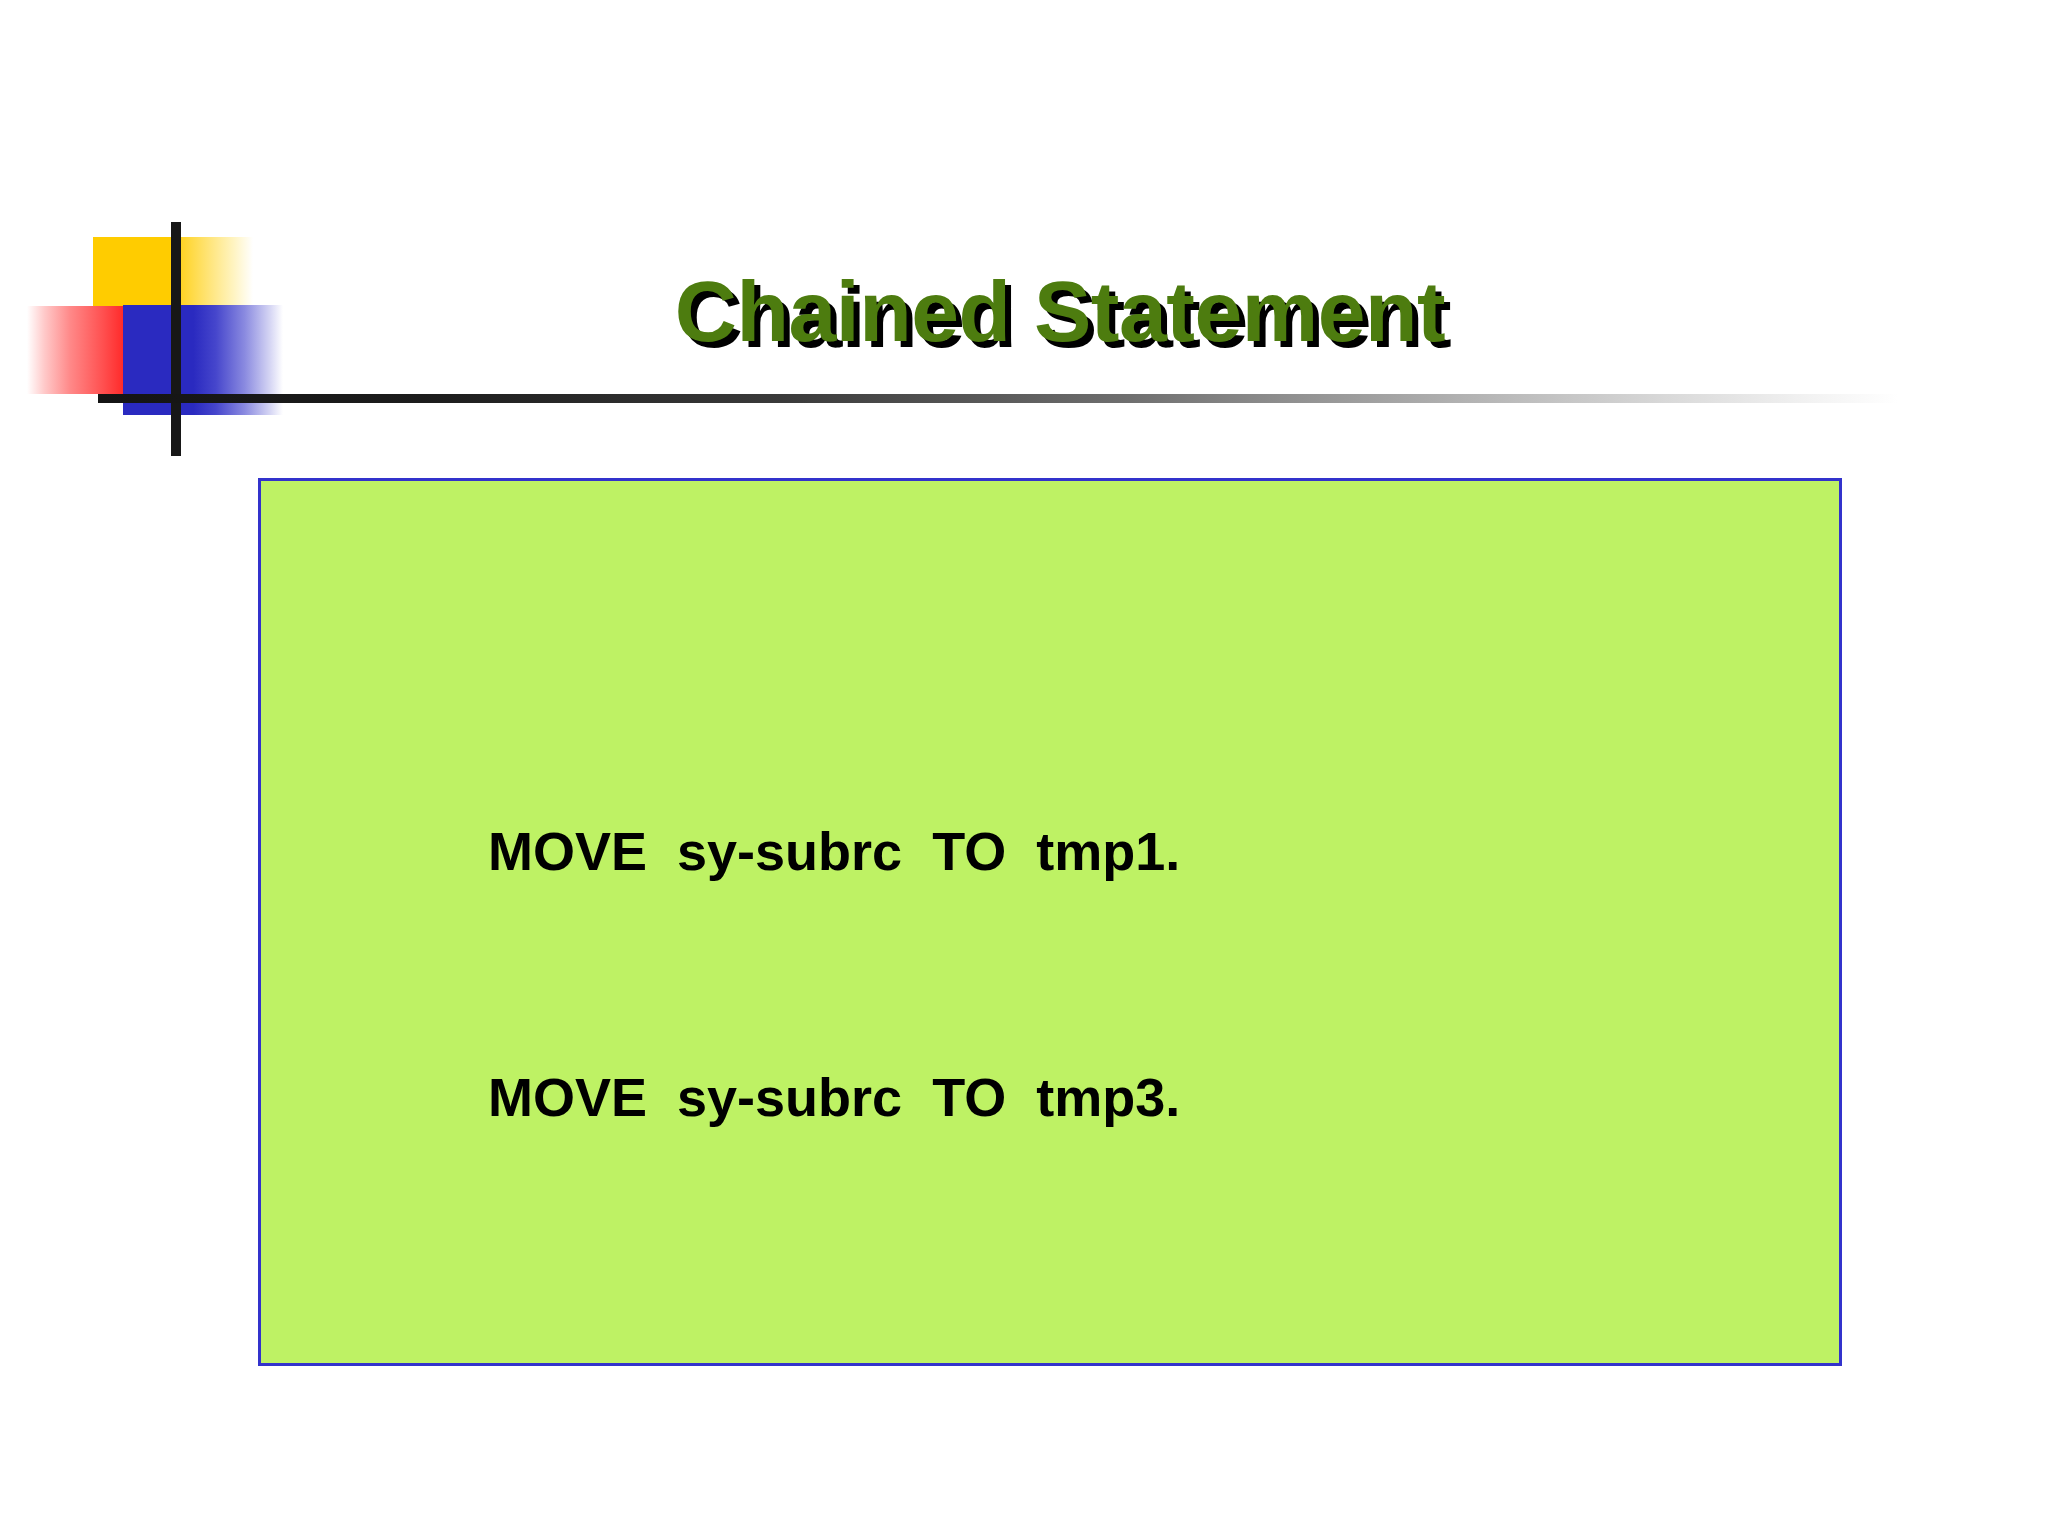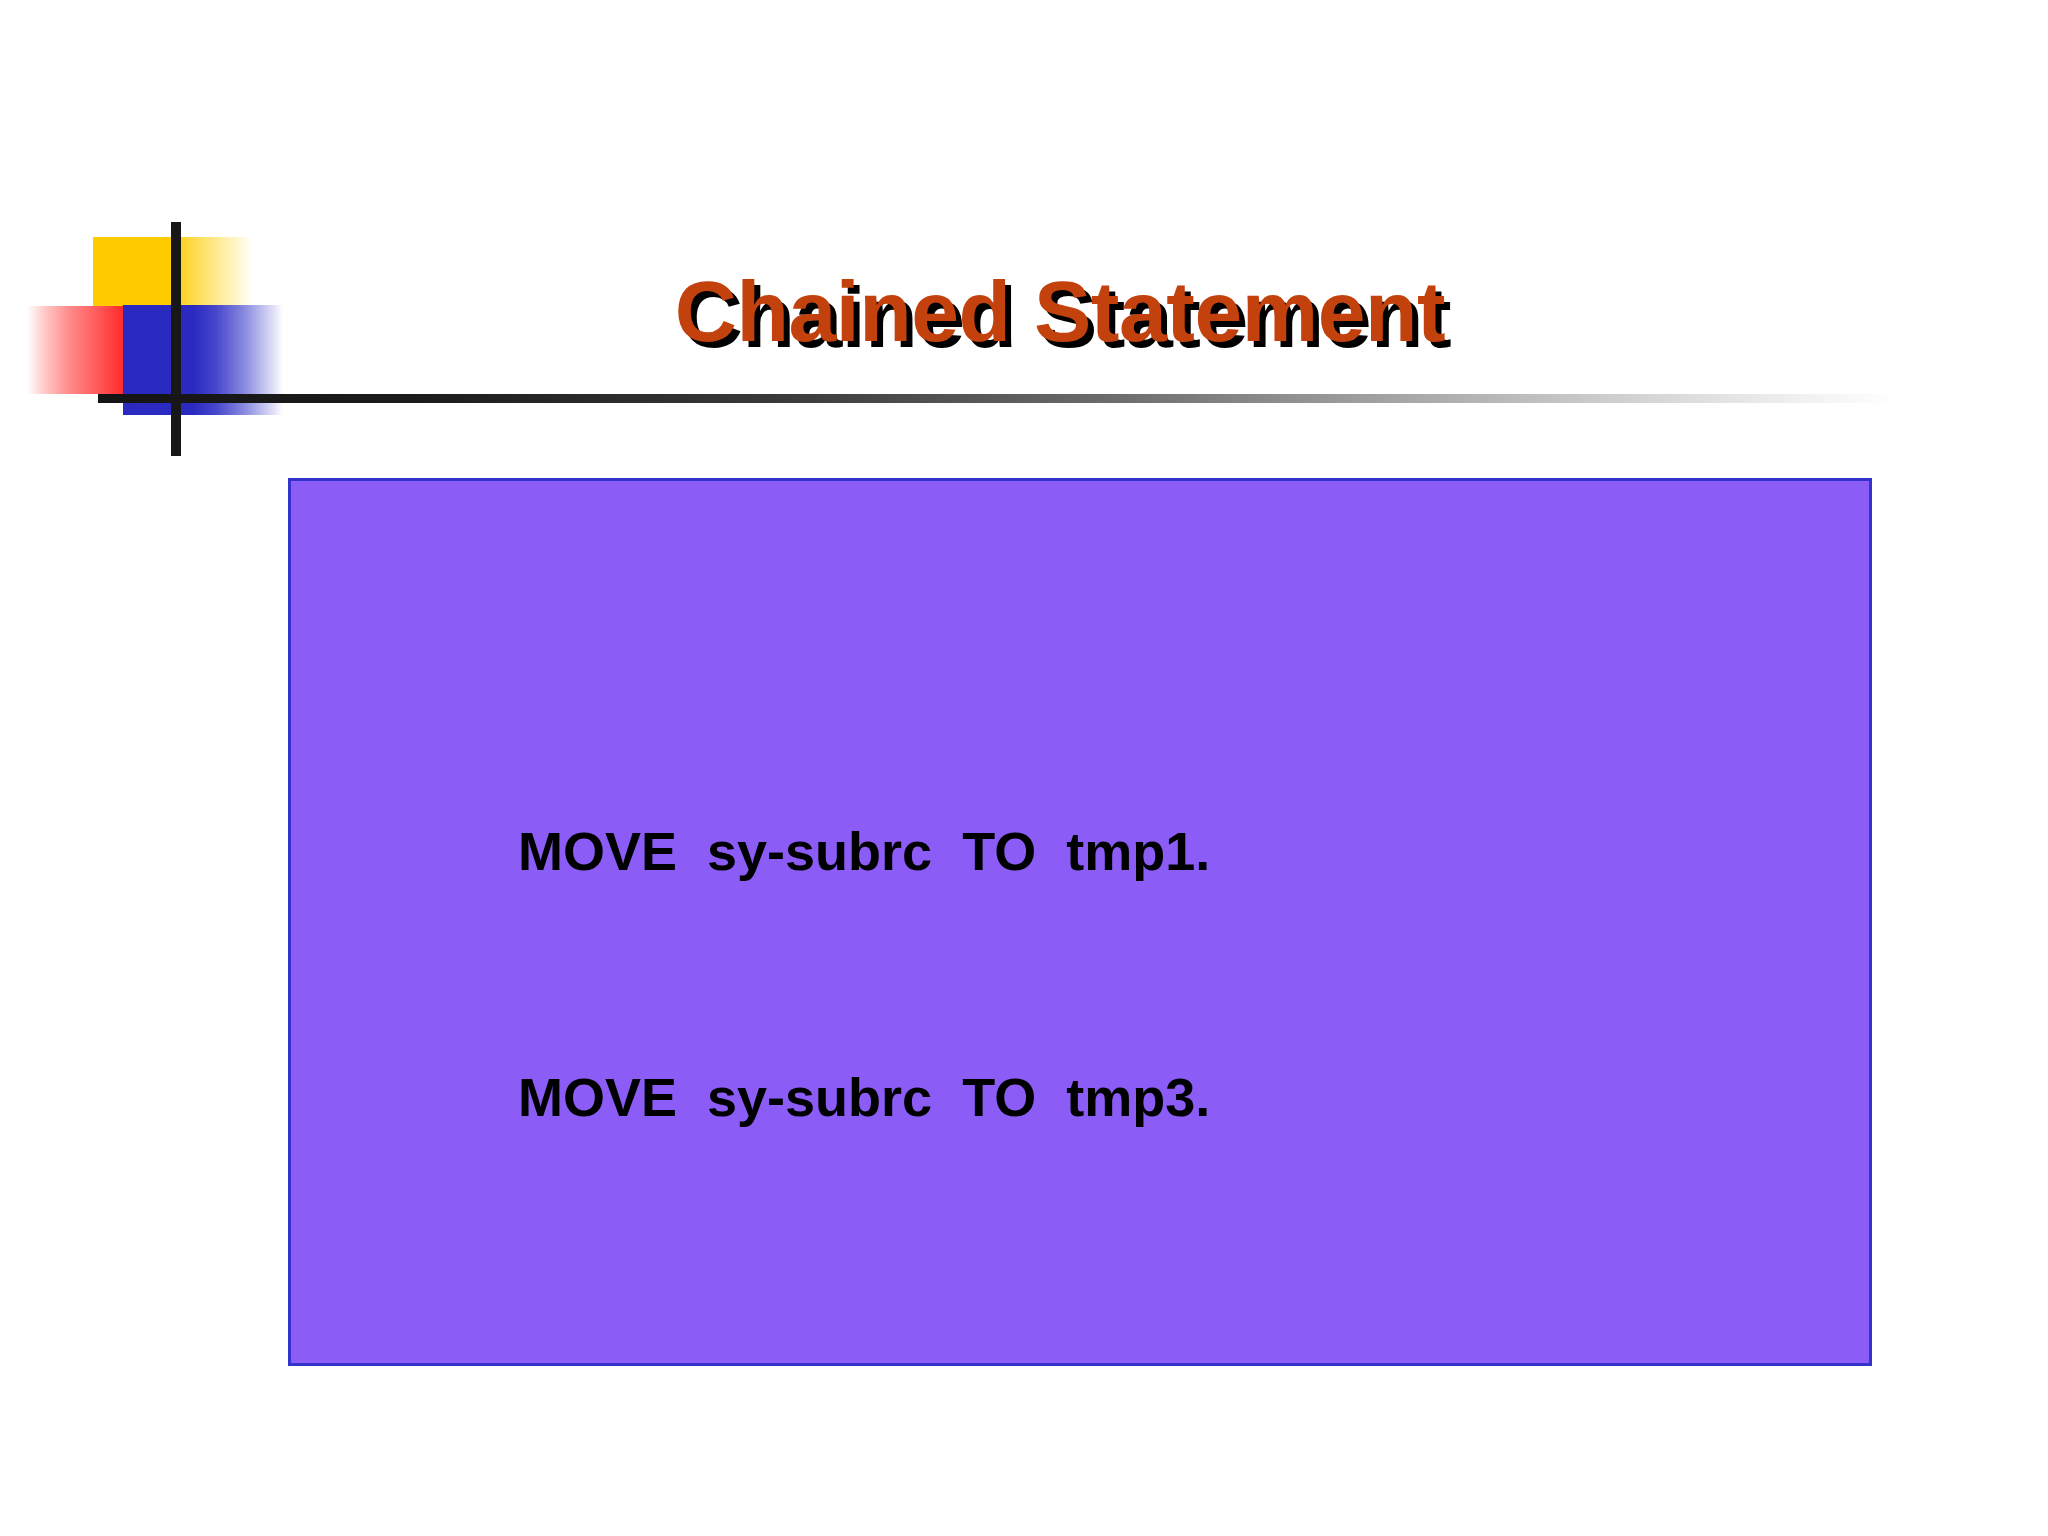--- a/index.html
+++ b/index.html
@@ -82,37 +82,36 @@
 
   
   #title {
     position: absolute;
     left: 300px;
     top: 262px;
     width: 1520px;
     text-align: center;
     font-size: 86px;
     font-weight: bold;
-    color: #c2410c;
+    color: #4d7c0f;
     letter-spacing: -0.5px;
     text-shadow: 6px 6px 0 #000000;
     white-space: nowrap;
   }
 
   
   #content-box {
     position: absolute;
     left: 258px;
     top: 478px;
     width: 1584px;
     height: 888px;
     border: 3px solid #3333CC;
     box-sizing: border-box;
-    background: #8b5cf6;
-    margin-left: 30px;
+    background: #bef264;
   }
 
   #code-block {
     position: absolute;
     left: 227px;
     top: 165px;
     font-size: 54px;
     font-weight: bold;
     color: #000000;
     line-height: 82px;

